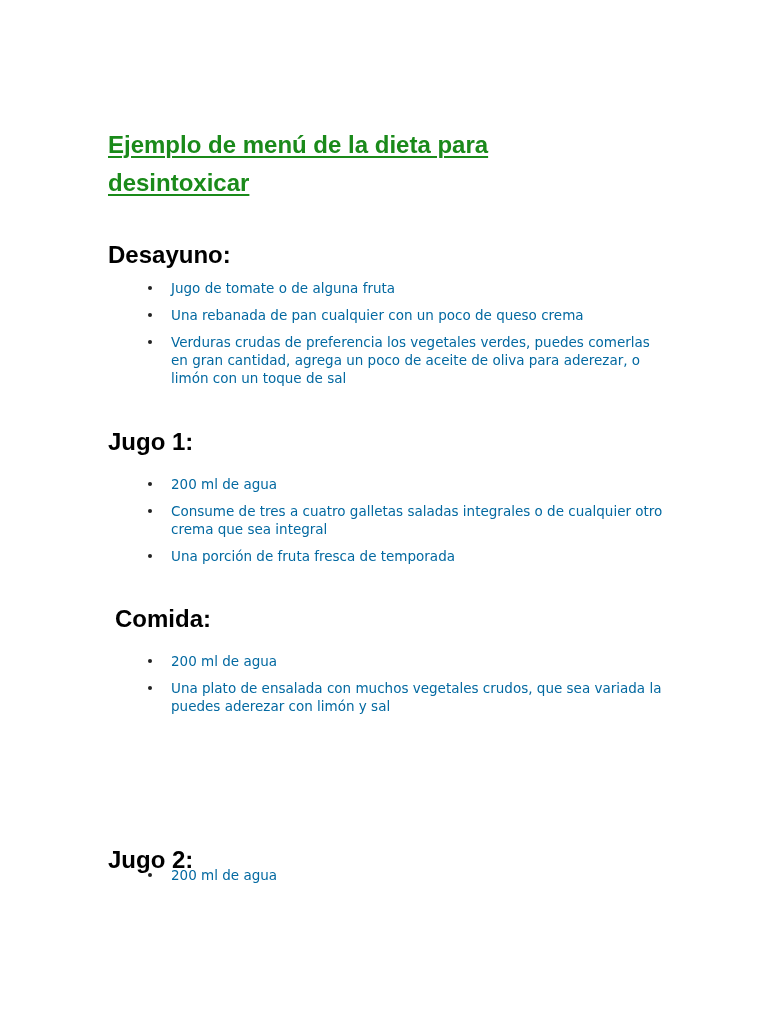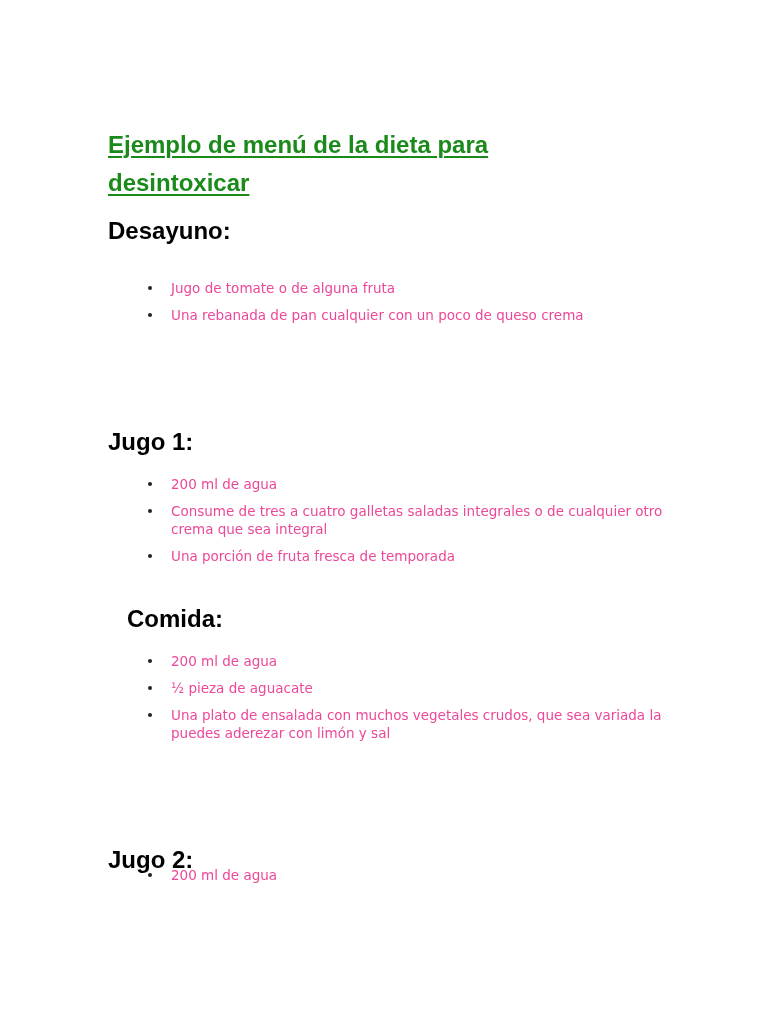--- a/index.html
+++ b/index.html
@@ -51,57 +51,57 @@
       padding: 0;
       list-style: none;
       width: 520px;
     }
     .item {
       position: relative;
       padding-left: 23px;
       font-family: "DejaVu Sans", sans-serif;
       font-size: 13.5px;
       line-height: 18px;
-      color: #ec4899;
+      color: #0369a1;
       margin-bottom: 9px;
     }
     .bullet {
       position: absolute;
       left: 0;
       top: 7px;
       width: 4px;
       height: 4px;
       border-radius: 50%;
       background: #222222;
     }
   </style>
 </head>
 <body>
 
 <div class="page">
 
   <h1 class="title">Ejemplo de menú de la dieta para desintoxicar</h1>
 
-  <h2 class="section-heading" style="left:108px; top:216px;">Desayuno:</h2>
+  <h2 class="section-heading" style="left:108px; top:240px;">Desayuno:</h2>
   <ul class="item-list" style="top:279px;">
     <li class="item"><span class="bullet"></span><span>Jugo de tomate o de alguna fruta</span></li>
     <li class="item"><span class="bullet"></span><span>Una rebanada de pan cualquier con un poco de queso crema</span></li>
+    <li class="item"><span class="bullet"></span><span>Verduras crudas de preferencia los vegetales verdes, puedes comerlas en gran cantidad, agrega un poco de aceite de oliva para aderezar, o limón con un toque de sal</span></li>
   </ul>
 
   <h2 class="section-heading" style="left:108px; top:427px;">Jugo 1:</h2>
   <ul class="item-list" style="top:475px;">
     <li class="item"><span class="bullet"></span><span>200 ml de agua</span></li>
     <li class="item"><span class="bullet"></span><span>Consume de tres a cuatro galletas saladas integrales o de cualquier otro crema que sea integral</span></li>
     <li class="item"><span class="bullet"></span><span>Una porción de fruta fresca de temporada</span></li>
   </ul>
 
-  <h2 class="section-heading" style="left:127px; top:604px;">Comida:</h2>
+  <h2 class="section-heading" style="left:115px; top:604px;">Comida:</h2>
   <ul class="item-list" style="top:652px;">
     <li class="item"><span class="bullet"></span><span>200 ml de agua</span></li>
-    <li class="item"><span class="bullet"></span><span>½ pieza de aguacate</span></li>
     <li class="item"><span class="bullet"></span><span>Una plato de ensalada con muchos vegetales crudos, que sea variada la puedes aderezar con limón y sal</span></li>
   </ul>
 
   <h2 class="section-heading" style="left:108px; top:845px;">Jugo 2:</h2>
   <ul class="item-list" style="top:866px;">
     <li class="item"><span class="bullet"></span><span>200 ml de agua</span></li>
   </ul>
 
 </div>
 

